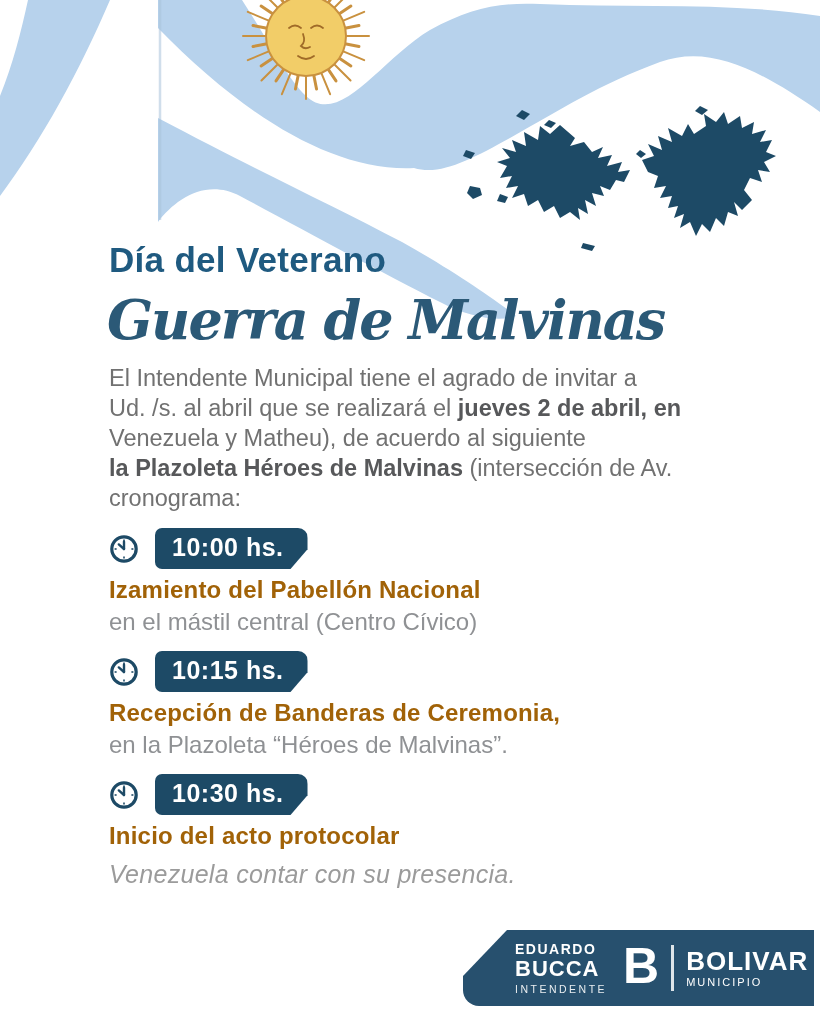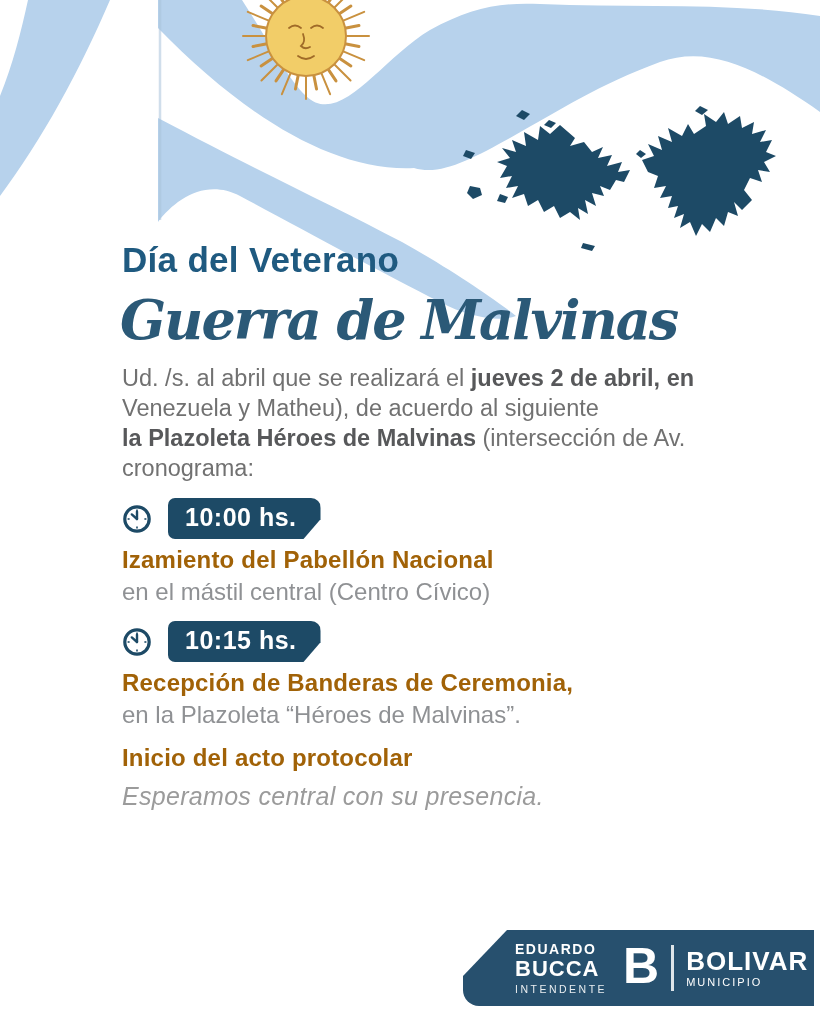--- a/index.html
+++ b/index.html
@@ -14,21 +14,21 @@
     --footer:#27506e;
     --gold:#f2cd68;
     --goldline:#c9913f;
   }
   html,body{margin:0;padding:0;background:#e8e8e8;}
   .poster{
     position:relative;width:820px;height:1024px;background:#fff;overflow:hidden;
     font-family:"Liberation Sans",sans-serif;margin:0 auto;
   }
   .flag-svg{position:absolute;top:0;left:0;display:block;}
-  .content{position:absolute;left:122px;top:238px;width:610px;}
+  .content{position:absolute;left:109px;top:238px;width:610px;}
   .title{color:var(--title);font-size:35px;font-weight:bold;line-height:43px;margin:0;letter-spacing:.3px;}
   .script-title{
     font-family:"DejaVu Serif",serif;font-style:italic;font-weight:bold;
     color:var(--script);font-size:54px;line-height:66px;letter-spacing:-2px;
     margin:6px 0 10px -2px;white-space:nowrap;
   }
   .intro{color:var(--body);font-size:23.5px;line-height:30px;}
   .intro-line{white-space:nowrap;}
   .intro .b{font-weight:bold;color:var(--bodybold);}
   .schedule{margin-top:4px;}
@@ -155,20 +155,21 @@
     </g>
   </svg>
 
   <div class="content">
     <h1 class="title">
       <span>Día del Veterano</span><br>
     </h1>
     <div class="script-title">Guerra de Malvinas</div>
 
     <div class="intro">
+        <div class="intro-line"><span>El Intendente Municipal tiene el agrado de invitar a</span></div>
         <div class="intro-line"><span>Ud. /s. al abril que se realizará el </span><span class="b">jueves 2 de abril, en</span></div>
         <div class="intro-line"><span>Venezuela y Matheu), de acuerdo al siguiente</span></div>
         <div class="intro-line"><span class="b">la Plazoleta Héroes de Malvinas</span><span> (intersección de Av.</span></div>
         <div class="intro-line"><span>cronograma:</span></div>
       </div>
 
     <div class="schedule">
     <div class="sched-item">
       <div class="badge-row">
         <span class="clock">
@@ -209,26 +210,44 @@
             </g>
           </svg>
         </span>
         <span class="time-badge tval">10:15 hs.</span>
       </div>
       <div class="stitle">Recepción de Banderas de Ceremonia,</div>
       <div class="sdetail">en la Plazoleta “Héroes de Malvinas”.</div>
     </div>
 
     <div class="sched-item">
+      <div class="badge-row">
+        <span class="clock">
+          <svg width="30" height="30" viewBox="0 0 30 30">
+            <circle cx="15" cy="15" r="12.2" fill="#ffffff" stroke="#1d4a66" stroke-width="3.2"></circle>
+            <g stroke="#1d4a66" stroke-width="1.6">
+              <path d="M15,5.6 L15,7.6"></path>
+                  <path d="M15,22.4 L15,24.4"></path>
+              <path d="M5.6,15 L7.6,15"></path>
+                  <path d="M22.4,15 L24.4,15"></path>
+            </g>
+            <g stroke="#1d4a66" stroke-width="2.4" stroke-linecap="round">
+              <path d="M15,15 L15,7.8"></path>
+                  <path d="M15,15 L9.8,10.4"></path>
+            </g>
+          </svg>
+        </span>
+        <span class="time-badge tval">10:30 hs.</span>
+      </div>
       <div class="stitle">Inicio del acto protocolar</div>
 
     </div>
   </div>
 
-    <div class="closing">Esperamos central con su presencia.</div>
+    <div class="closing">Venezuela contar con su presencia.</div>
   </div>
 
   <div class="footer-bar">
     <div class="f-name">
       <div class="f-first">EDUARDO</div>
       <div class="f-last">BUCCA</div>
       <div class="f-role">INTENDENTE</div>
     </div>
     <div class="f-b">B</div>
     <div class="f-div"></div>

